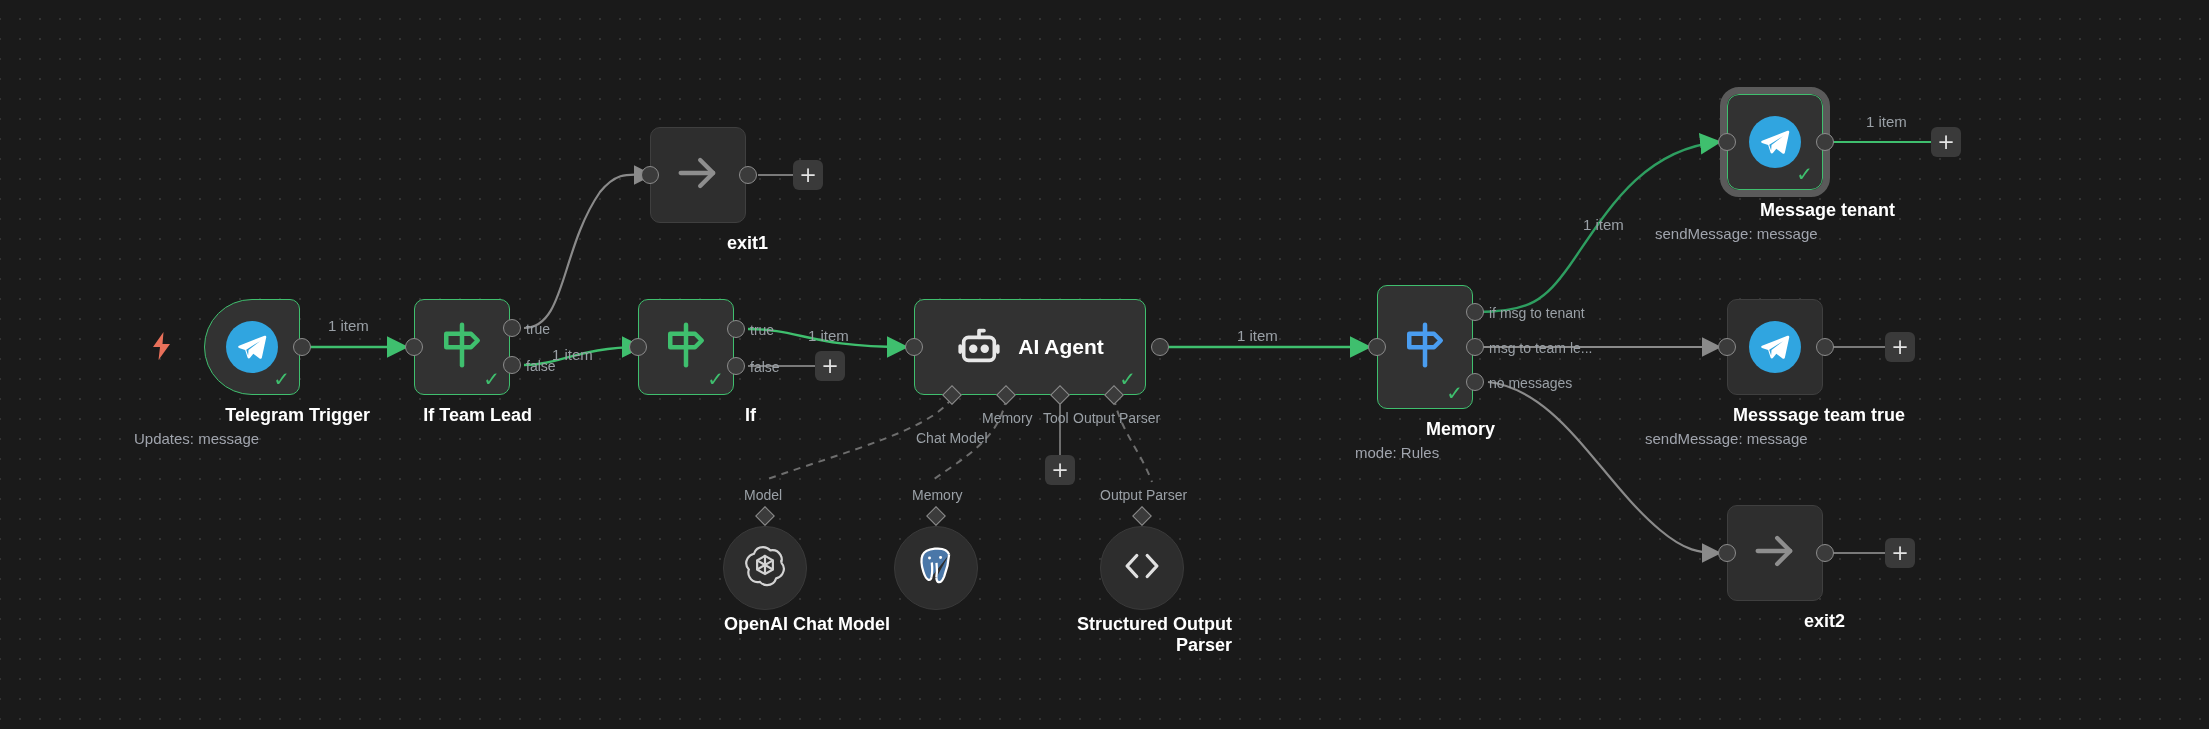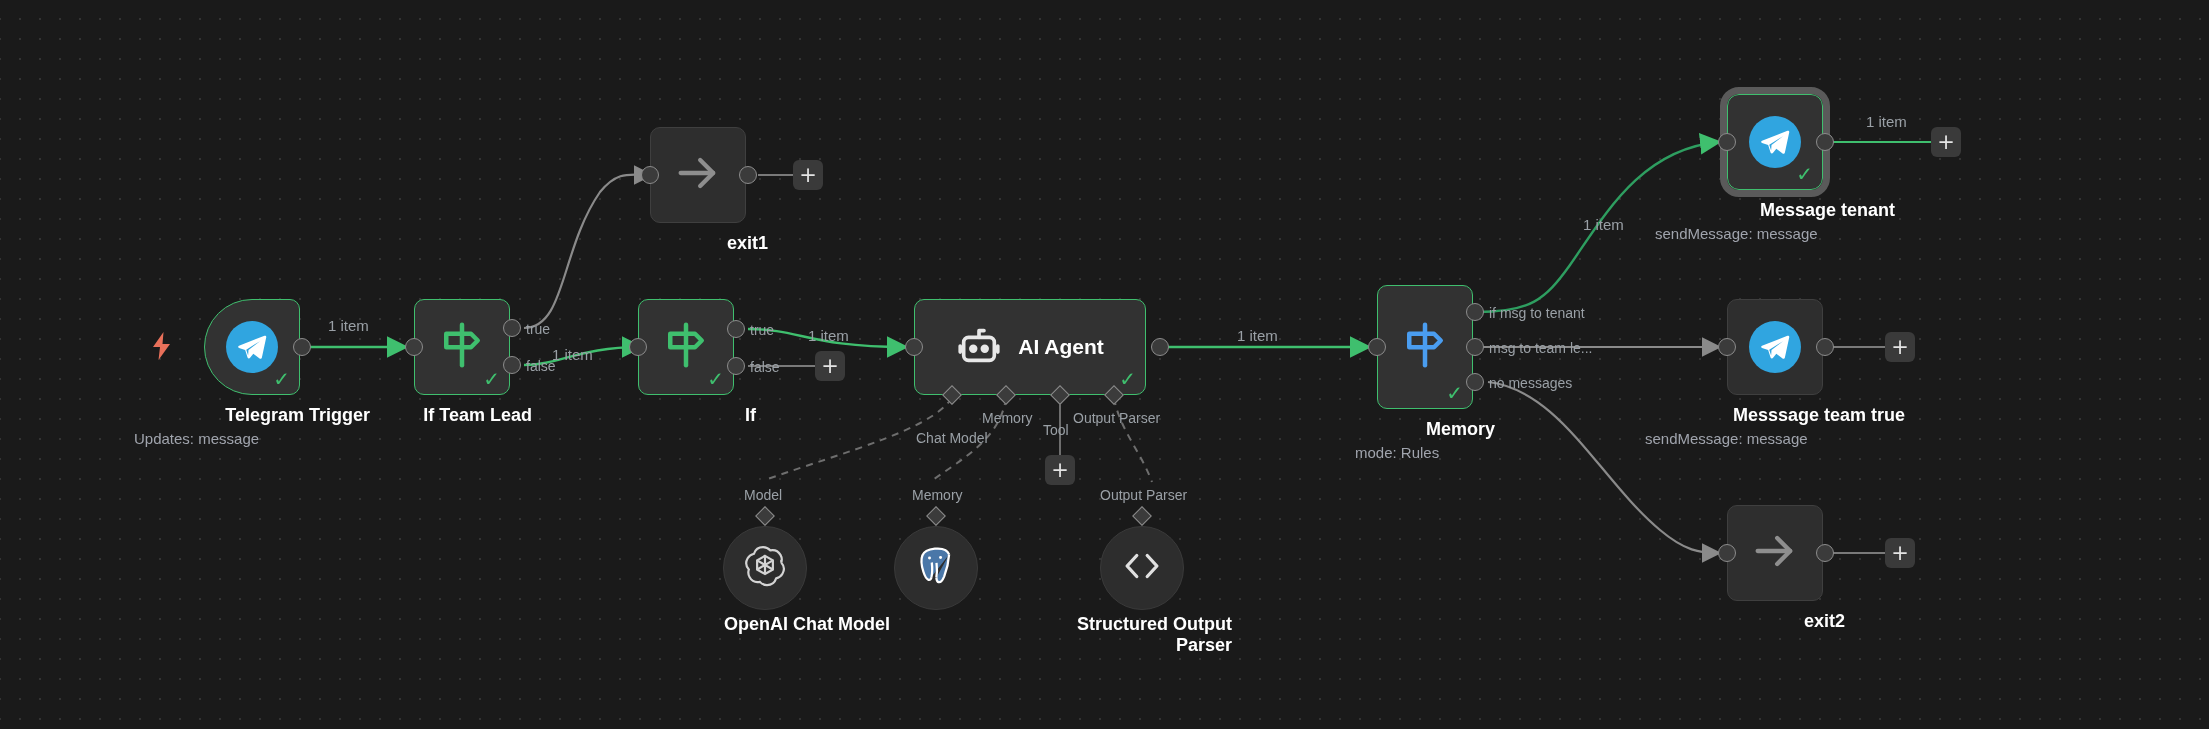--- a/index.html
+++ b/index.html
@@ -266,21 +266,21 @@
   <div class="port" style="left:905px; top:338px;"></div>
   <div class="port" style="left:1151px; top:338px;"></div>
   <div class="edge-label" style="left:1237px; top:327px;">1 item</div>
 
   <div class="diamond" style="left:945px; top:388px;"></div>
   <div class="diamond" style="left:999px; top:388px;"></div>
   <div class="diamond" style="left:1053px; top:388px;"></div>
   <div class="diamond" style="left:1107px; top:388px;"></div>
   <div class="port-label" style="left:916px; top:410px;margin-top:20px;">Chat Model</div>
   <div class="port-label" style="left:982px; top:410px;">Memory</div>
-  <div class="port-label" style="left:1043px; top:410px;margin-top:12px;">Tool</div>
+  <div class="port-label" style="left:1043px; top:410px;">Tool</div>
   <div class="port-label" style="left:1073px; top:410px;">Output Parser</div>
   <div class="plus" style="left:1045px; top:455px;">+</div>
 
   <div class="port-label" style="left:744px; top:487px;">Model</div>
   <div class="diamond" style="left:758px; top:509px;"></div>
   <div class="subnode" style="left:723px; top:526px;">
     <span>
       <svg viewBox="0 0 24 24" fill="none" stroke="#d4d4d4" stroke-width="1.25">
         <path d="M21.3 10.1a5.4 5.4 0 0 0-.46-4.43 5.46 5.46 0 0 0-5.88-2.62A5.4 5.4 0 0 0 10.9 1.2a5.46 5.46 0 0 0-5.2 3.78 5.4 5.4 0 0 0-3.61 2.62 5.46 5.46 0 0 0 .67 6.4 5.4 5.4 0 0 0 .46 4.44 5.46 5.46 0 0 0 5.88 2.62 5.4 5.4 0 0 0 4.07 1.82 5.46 5.46 0 0 0 5.2-3.79 5.4 5.4 0 0 0 3.61-2.62 5.46 5.46 0 0 0-.68-6.39z"></path>
         <path d="M12 6.2 l4.5 2.6 v5.2 L12 16.6 l-4.5-2.6 V8.8 z"></path>

